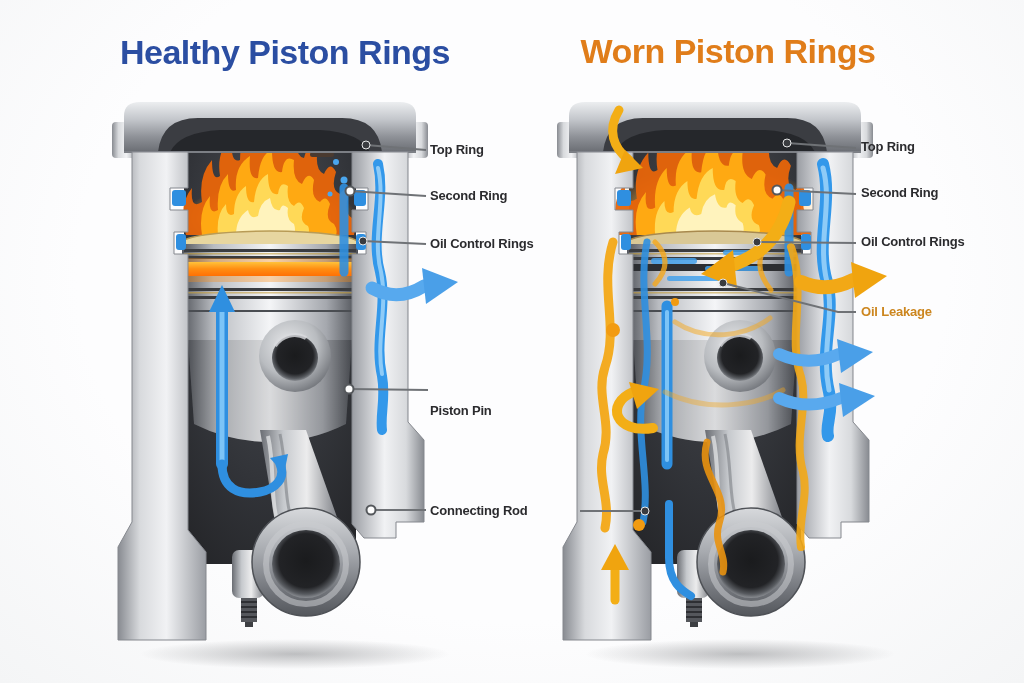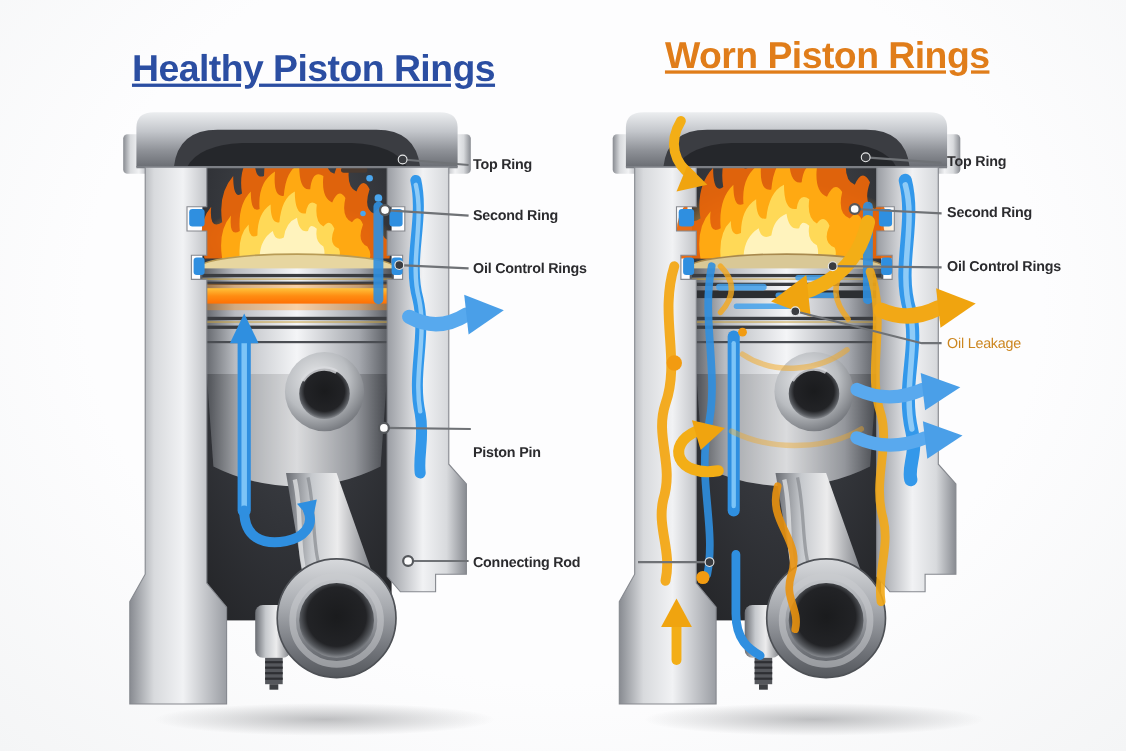--- a/index.html
+++ b/index.html
@@ -6,27 +6,27 @@
   .stage{
     position:relative;width:1024px;height:683px;overflow:hidden;
     background:radial-gradient(ellipse at 50% 40%, #fdfdfe 60%, #f4f5f6 100%);
     font-family:"Liberation Sans", sans-serif;
   }
   .stage svg{position:absolute;left:0;top:0;}
   .title{
     position:absolute;font-size:34px;font-weight:700;letter-spacing:-0.5px;
     text-align:center;white-space:nowrap;
   }
-  .title-left{left:60px;top:44px;width:450px;color:#2B4EA2;text-decoration:underline;}
-  .title-right{left:552px;top:32px;width:400px;color:#E07D1A;text-decoration:underline;}
+  .title-left{left:60px;top:33px;width:450px;color:#2B4EA2;}
+  .title-right{left:528px;top:32px;width:400px;color:#E07D1A;}
   .label{
     position:absolute;font-size:13px;font-weight:600;color:#2b2b2e;
     white-space:nowrap;line-height:26px;letter-spacing:-0.2px;
   }
-  .label-accent{color:#CC861F;font-weight:400;text-align:right;}
+  .label-accent{color:#CC861F;font-weight:700;text-align:right;}
   .col-left{left:430px;}
   .col-right{left:861px;}
 </style>
 </head>
 <body>
 
 <div class="stage">
 
 <svg width="1024" height="683" viewBox="0 0 1024 683">
   <defs>

